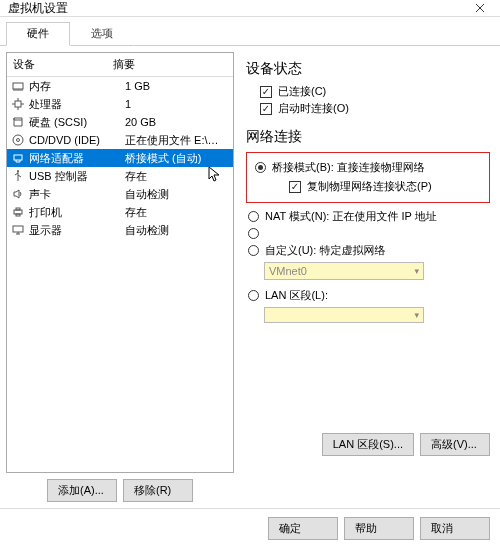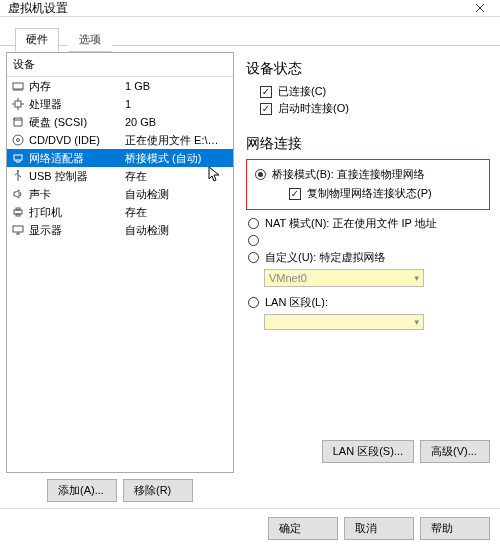--- a/index.html
+++ b/index.html
@@ -3,21 +3,21 @@
 <meta charset="utf-8">
 <style>
 * { box-sizing: border-box; margin: 0; padding: 0; font-family: "Segoe UI", "Microsoft YaHei", sans-serif; font-size: 11px; }
 body { background: #fff; width: 500px; height: 551px; overflow: hidden; }
 
 .titlebar { display: flex; align-items: center; justify-content: space-between; height: 17px; padding: 0 0 0 8px; border-bottom: 1px solid #ddd; }
 .titlebar .title { font-size: 12px; }
 .titlebar .close { width: 40px; height: 28px; display: flex; align-items: center; justify-content: center; font-size: 14px; color: #333; }
 
 .tabs { display: flex; padding: 4px 6px 0 6px; border-bottom: 1px solid #ccc; }
-.tab { padding: 3px 10px 4px; border: 1px solid #ccc; border-bottom: 1px solid #fff; background: #fff; position: relative; top: 7px; margin-right: 0; margin-left: 9px; }
+.tab { padding: 3px 20px 4px; border: 1px solid #ccc; border-bottom: 1px solid #fff; background: #fff; position: relative; top: 1px; margin-right: 0; }
 .tab.inactive { border: 1px solid transparent; border-bottom: 1px solid #ccc; color: #333; }
 
 .body { display: flex; padding: 6px; gap: 8px; height: 462px; }
 
 .left { width: 228px; display: flex; flex-direction: column; }
 .list-wrap { border: 1px solid #aaa; flex: 1; overflow: hidden; }
 .list-head { display: flex; border-bottom: 1px solid #ddd; }
 .list-head > div { padding: 4px 6px; font-weight: normal; }
 .col1 { width: 100px; }
 .col2 { flex: 1; }
@@ -66,20 +66,21 @@
 <div class="tabs">
   <div class="tab">硬件</div>
   <div class="tab inactive">选项</div>
 </div>
 
 <div class="body">
   <div class="left">
     <div class="list-wrap">
       <div class="list-head">
         <div class="col1">设备</div>
+        <div class="col2">摘要</div>
       </div>
       <div id="rows">
           <div class="list-row">
             <span class="icon">
               <svg width="12" height="12" viewBox="0 0 12 12">
                 <rect x="1" y="3" width="10" height="6" fill="none" stroke="#555"></rect>
                 <path d="M2 9v2M4 9v2M6 9v2M8 9v2M10 9v2" stroke="#555"></path>
               </svg>
             </span>
             <div class="c1">内存</div>
@@ -177,21 +178,21 @@
     <div class="group-title">设备状态</div>
     <div class="chk-row">
         <span class="chk on"></span>
         <span>已连接(C)</span>
       </div>
     <div class="chk-row">
         <span class="chk on"></span>
         <span>启动时连接(O)</span>
       </div>
 
-    <div class="group-title" style="margin-top:19px">网络连接</div>
+    <div class="group-title" style="margin-top:12px">网络连接</div>
 
     <div class="redbox">
       <div class="radio-row">
           <span class="radio on"></span>
           <span>桥接模式(B): 直接连接物理网络</span>
         </div>
       <div class="chk-row" style="margin-left:36px">
           <span class="chk on"></span>
           <span>复制物理网络连接状态(P)</span>
         </div>
@@ -223,19 +224,19 @@
 
     <div class="bottom-right-btns">
       <div class="btn">LAN 区段(S)...</div>
       <div class="btn">高级(V)...</div>
     </div>
   </div>
 </div>
 
 <div class="footer">
   <div class="btn">确定</div>
+  <div class="btn">帮助</div>
   <div class="btn">取消</div>
-  <div class="btn">帮助</div>
 </div>
 
 <svg class="cursor" width="14" height="18" viewBox="0 0 14 18">
     <path d="M1 1 L1 13 L4 10 L6 15 L8 14 L6 9 L11 9 Z" fill="#fff" stroke="#000" stroke-width="1"></path>
   </svg>
 
 </body></html>

